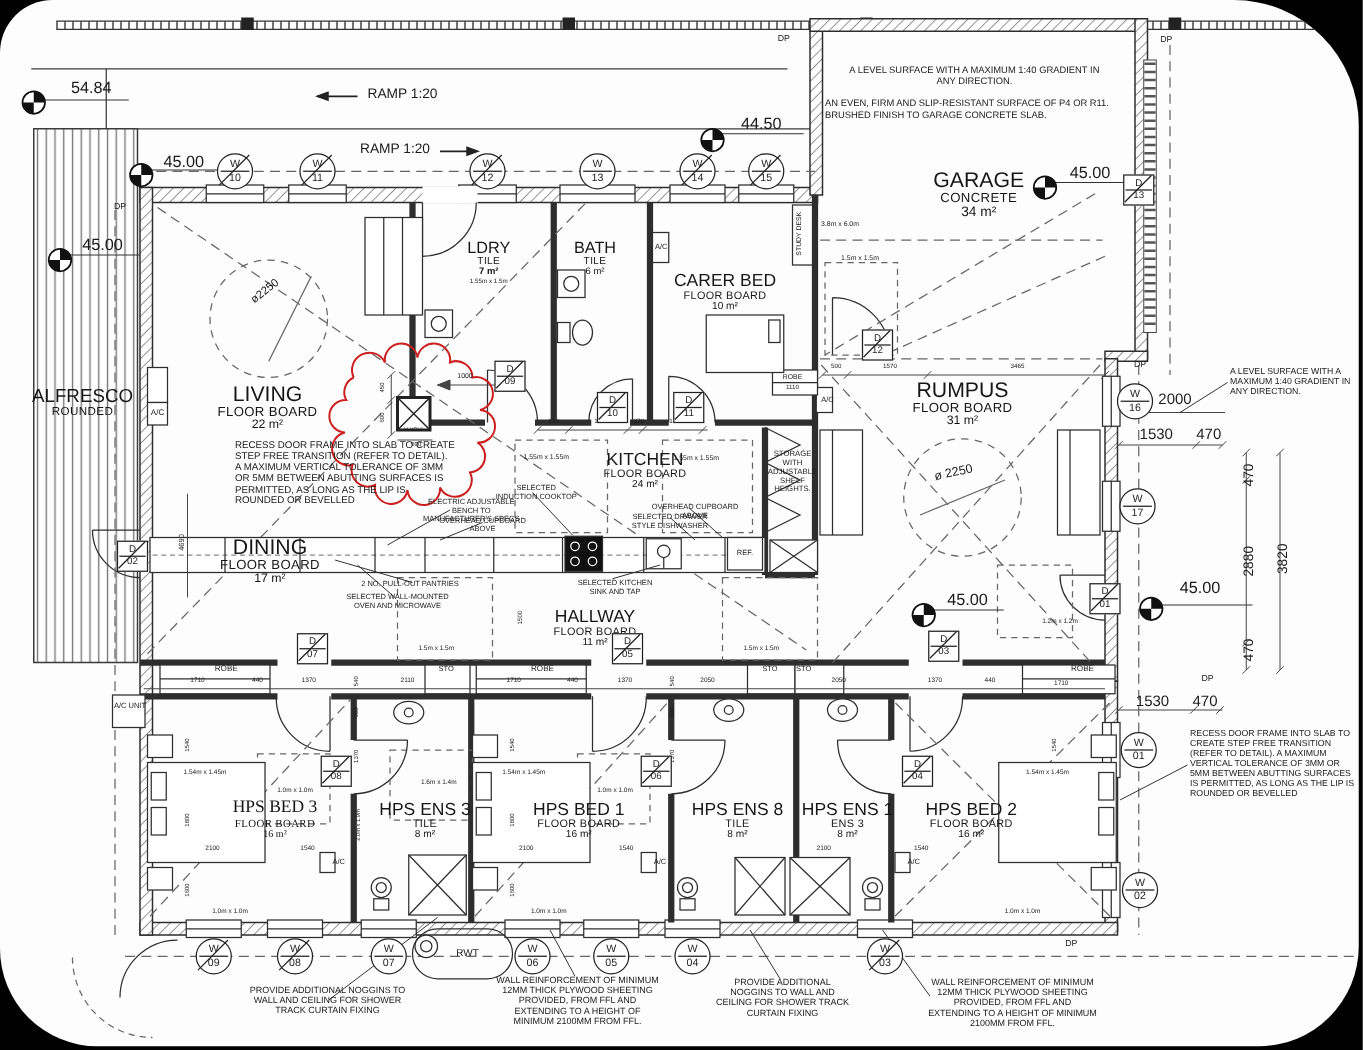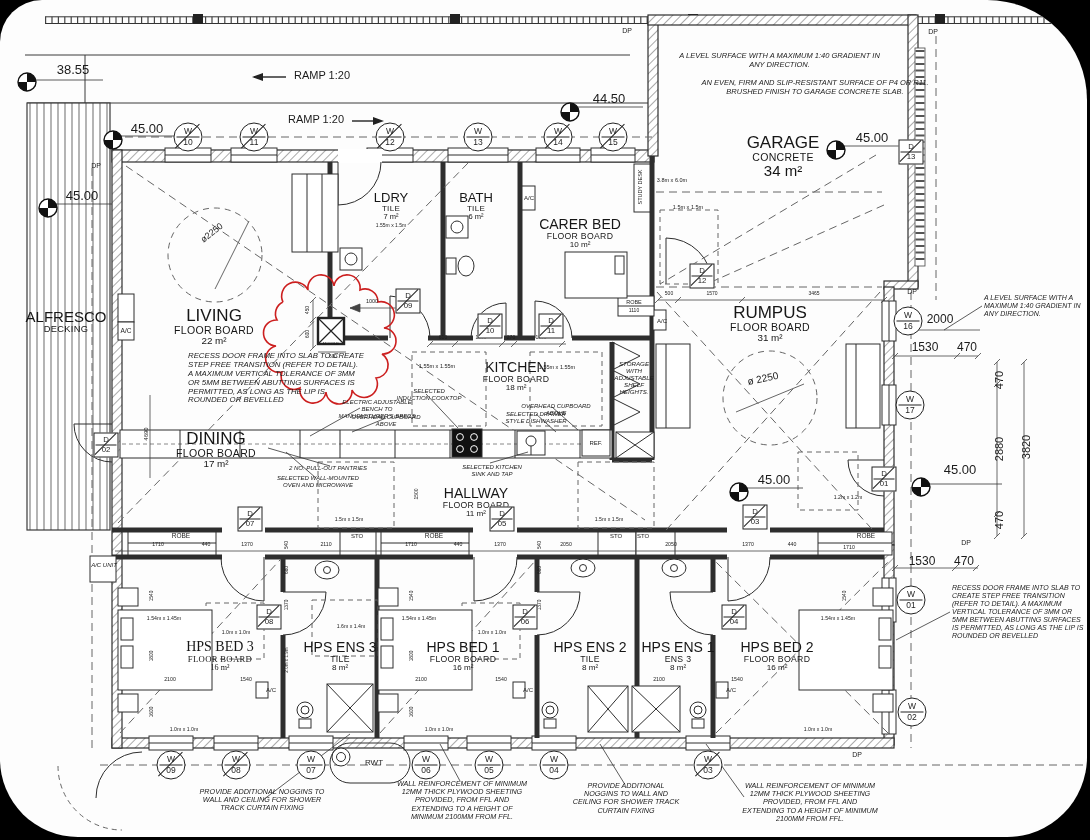--- a/index.html
+++ b/index.html
@@ -3,21 +3,21 @@
 <meta charset="utf-8">
 <style>
   html,body{margin:0;padding:0;background:#000;width:1090px;height:840px;overflow:hidden;}
   .page{position:relative;width:1087px;height:837px;background:#fdfdfd;
         border-radius:42px 100px 80px 78px;overflow:hidden;
         font-family:"Liberation Sans",sans-serif;color:#1e1e1e;}
   svg.plan{position:absolute;left:0;top:0;}
   .layer{position:absolute;left:0;top:0;width:100%;height:100%;pointer-events:none;}
   .lbl{position:absolute;transform:translate(-50%,-50%);white-space:nowrap;
        text-align:center;line-height:1.02;color:#1b1b1b;}
-  .note{position:absolute;line-height:1.14;color:#1b1b1b;font-style:italic;}
+  .note{position:absolute;line-height:1.14;color:#1b1b1b;}
   .room{position:absolute;transform:translate(-50%,-50%);text-align:center;line-height:1.04;color:#161616;}
   .room .r-sub{letter-spacing:.3px;}
   .wtag{position:absolute;width:27px;height:27px;border:1.3px solid #222;border-radius:50%;
         background:#fff;transform:translate(-50%,-50%);display:flex;flex-direction:column;
         align-items:center;justify-content:center;font-size:8.5px;line-height:1.15;}
   .wtag .tp{width:82%;text-align:center;border-bottom:1px solid #222;}
   .wtag .bt{text-align:center;}
   .wtag.strike::after{content:"";position:absolute;left:-4px;top:12px;width:34px;height:1.3px;
         background:#222;transform:rotate(-45deg);}
   .dtag{position:absolute;width:23px;height:23px;border:1.2px solid #222;background:#fff;
@@ -412,100 +412,100 @@
     <use href="#bm" x="559" y="101" width="22" height="22"></use>
     <use href="#bm" x="825" y="139" width="22" height="22"></use>
     <use href="#bm" x="728" y="481" width="22" height="22"></use>
     <use href="#bm" x="910" y="476" width="22" height="22"></use>
   </g>
 </svg>
 
 <div class="layer" id="rooms-layer">
       <div class="room" style="left: 66px; top: 322px;">
         <div class="r-name" style="font-size: 15px;">ALFRESCO</div>
-        <div class="r-sub" style="font-size: 9.3px;">DECKING</div>
+        <div class="r-sub" style="font-size: 9.3px;">ROUNDED</div>
       </div>
       <div class="room" style="left: 214px; top: 326px;">
         <div class="r-name" style="font-size: 17px;">LIVING</div>
         <div class="r-sub" style="font-size: 10.54px;">FLOOR BOARD</div>
         <div class="r-area" style="font-size: 9.86px;">22 m²</div>
       </div>
       <div class="room" style="left: 216px; top: 449px;">
         <div class="r-name" style="font-size: 17px;">DINING</div>
         <div class="r-sub" style="font-size: 10.54px;">FLOOR BOARD</div>
         <div class="r-area" style="font-size: 9.86px;">17 m²</div>
       </div>
       <div class="room" style="left: 391px; top: 206px;">
         <div class="r-name" style="font-size: 13px;">LDRY</div>
         <div class="r-sub" style="font-size: 8.06px;">TILE</div>
-        <div class="r-area" style="font-size: 7.54px;">7 m²</div>
+        <div class="r-area" style="font-size: 7.54px; font-weight: bold;">7 m²</div>
       </div>
       <div class="room" style="left: 476px; top: 206px;">
         <div class="r-name" style="font-size: 13px;">BATH</div>
         <div class="r-sub" style="font-size: 8.06px;">TILE</div>
         <div class="r-area" style="font-size: 7.54px;">6 m²</div>
       </div>
       <div class="room" style="left: 580px; top: 233px;">
         <div class="r-name" style="font-size: 14px;">CARER BED</div>
         <div class="r-sub" style="font-size: 8.68px;">FLOOR BOARD</div>
         <div class="r-area" style="font-size: 8.12px;">10 m²</div>
       </div>
       <div class="room" style="left: 516px; top: 376px;">
         <div class="r-name" style="font-size: 14px;">KITCHEN</div>
         <div class="r-sub" style="font-size: 8.68px;">FLOOR BOARD</div>
-        <div class="r-area" style="font-size: 8.12px;">18 m²</div>
+        <div class="r-area" style="font-size: 8.12px;">24 m²</div>
       </div>
       <div class="room" style="left: 476px; top: 502px;">
         <div class="r-name" style="font-size: 14px;">HALLWAY</div>
         <div class="r-sub" style="font-size: 8.68px;">FLOOR BOARD</div>
         <div class="r-area" style="font-size: 8.12px;">11 m²</div>
       </div>
       <div class="room" style="left: 770px; top: 323px;">
         <div class="r-name" style="font-size: 17px;">RUMPUS</div>
         <div class="r-sub" style="font-size: 10.54px;">FLOOR BOARD</div>
         <div class="r-area" style="font-size: 9.86px;">31 m²</div>
       </div>
       <div class="room" style="left: 783px; top: 156px;">
         <div class="r-name" style="font-size: 17px;">GARAGE</div>
         <div class="r-sub" style="font-size: 10.54px;">CONCRETE</div>
-        <div class="r-area" style="font-size: 15px;">34 m²</div>
+        <div class="r-area" style="font-size: 11px;">34 m²</div>
       </div>
       <div class="room" style="left: 220px; top: 656px; font-family: Liberation Serif, serif;">
         <div class="r-name" style="font-size: 14px;">HPS BED 3</div>
         <div class="r-sub" style="font-size: 8.68px;">FLOOR BOARD</div>
         <div class="r-area" style="font-size: 8.12px;">16 m²</div>
       </div>
       <div class="room" style="left: 340px; top: 656px;">
         <div class="r-name" style="font-size: 14px;">HPS ENS 3</div>
         <div class="r-sub" style="font-size: 8.68px;">TILE</div>
         <div class="r-area" style="font-size: 8.12px;">8 m²</div>
       </div>
       <div class="room" style="left: 463px; top: 656px;">
         <div class="r-name" style="font-size: 14px;">HPS BED 1</div>
         <div class="r-sub" style="font-size: 8.68px;">FLOOR BOARD</div>
         <div class="r-area" style="font-size: 8.12px;">16 m²</div>
       </div>
       <div class="room" style="left: 590px; top: 656px;">
-        <div class="r-name" style="font-size: 14px;">HPS ENS 2</div>
+        <div class="r-name" style="font-size: 14px;">HPS ENS 8</div>
         <div class="r-sub" style="font-size: 8.68px;">TILE</div>
         <div class="r-area" style="font-size: 8.12px;">8 m²</div>
       </div>
       <div class="room" style="left: 678px; top: 656px;">
         <div class="r-name" style="font-size: 14px;">HPS ENS 1</div>
         <div class="r-sub" style="font-size: 8.68px;">ENS 3</div>
         <div class="r-area" style="font-size: 8.12px;">8 m²</div>
       </div>
       <div class="room" style="left: 777px; top: 656px;">
         <div class="r-name" style="font-size: 14px;">HPS BED 2</div>
         <div class="r-sub" style="font-size: 8.68px;">FLOOR BOARD</div>
         <div class="r-area" style="font-size: 8.12px;">16 m²</div>
       </div>
     </div>
 <div class="layer" id="labels-layer">
-      <div class="lbl" style="left: 73px; top: 70px; font-size: 13px;">38.55</div>
+      <div class="lbl" style="left: 73px; top: 70px; font-size: 13px;">54.84</div>
       <div class="lbl" style="left: 147px; top: 129px; font-size: 13px;">45.00</div>
       <div class="lbl" style="left: 82px; top: 196px; font-size: 13px;">45.00</div>
       <div class="lbl" style="left: 609px; top: 99px; font-size: 13px;">44.50</div>
       <div class="lbl" style="left: 872px; top: 138px; font-size: 13px;">45.00</div>
       <div class="lbl" style="left: 774px; top: 480px; font-size: 13px;">45.00</div>
       <div class="lbl" style="left: 960px; top: 470px; font-size: 13px;">45.00</div>
       <div class="lbl" style="left: 322px; top: 76px; font-size: 11px;">RAMP 1:20</div>
       <div class="lbl" style="left: 316px; top: 120px; font-size: 11px;">RAMP 1:20</div>
       <div class="lbl" style="left: 126px; top: 331px; font-size: 6.5px;">A/C</div>
       <div class="lbl" style="left: 529px; top: 198px; font-size: 6px;">A/C</div>
@@ -600,21 +600,21 @@
       <div class="lbl" style="left: 152px; top: 596px; font-size: 4.8px; transform: translate(-50%, -50%) rotate(-90deg);">1540</div>
       <div class="lbl" style="left: 152px; top: 656px; font-size: 4.8px; transform: translate(-50%, -50%) rotate(-90deg);">1800</div>
       <div class="lbl" style="left: 152px; top: 712px; font-size: 4.8px; transform: translate(-50%, -50%) rotate(-90deg);">1600</div>
       <div class="lbl" style="left: 412px; top: 596px; font-size: 4.8px; transform: translate(-50%, -50%) rotate(-90deg);">1540</div>
       <div class="lbl" style="left: 412px; top: 656px; font-size: 4.8px; transform: translate(-50%, -50%) rotate(-90deg);">1800</div>
       <div class="lbl" style="left: 412px; top: 712px; font-size: 4.8px; transform: translate(-50%, -50%) rotate(-90deg);">1600</div>
       <div class="lbl" style="left: 845px; top: 596px; font-size: 4.8px; transform: translate(-50%, -50%) rotate(-90deg);">1540</div>
     </div>
 <div class="layer" id="notes-layer">
       <div class="note" style="left: 672px; top: 52px; width: 215px; font-size: 7.5px; text-align: center;">A LEVEL SURFACE WITH A MAXIMUM 1:40 GRADIENT IN ANY DIRECTION.</div>
-      <div class="note" style="left: 660px; top: 79px; width: 238px; font-size: 7.5px; text-align: center; margin-left: 36px;">AN EVEN, FIRM AND SLIP-RESISTANT SURFACE OF P4 OR R11. BRUSHED FINISH TO GARAGE CONCRETE SLAB.</div>
+      <div class="note" style="left: 660px; top: 79px; width: 238px; font-size: 7.5px; text-align: left;">AN EVEN, FIRM AND SLIP-RESISTANT SURFACE OF P4 OR R11. BRUSHED FINISH TO GARAGE CONCRETE SLAB.</div>
       <div class="note" style="left: 188px; top: 352px; width: 176px; font-size: 7.8px; text-align: left;">RECESS DOOR FRAME INTO SLAB TO CREATE STEP FREE TRANSITION (REFER TO DETAIL). A MAXIMUM VERTICAL TOLERANCE OF 3MM OR 5MM BETWEEN ABUTTING SURFACES IS PERMITTED, AS LONG AS THE LIP IS ROUNDED OR BEVELLED</div>
       <div class="note" style="left: 984px; top: 294px; width: 104px; font-size: 7px; text-align: left;">A LEVEL SURFACE WITH A MAXIMUM 1:40 GRADIENT IN ANY DIRECTION.</div>
       <div class="note" style="left: 952px; top: 584px; width: 134px; font-size: 7px; text-align: left;">RECESS DOOR FRAME INTO SLAB TO CREATE STEP FREE TRANSITION (REFER TO DETAIL). A MAXIMUM VERTICAL TOLERANCE OF 3MM OR 5MM BETWEEN ABUTTING SURFACES IS PERMITTED, AS LONG AS THE LIP IS ROUNDED OR BEVELLED</div>
       <div class="note" style="left: 196px; top: 788px; width: 132px; font-size: 7.2px; text-align: center;">PROVIDE ADDITIONAL NOGGINS TO WALL AND CEILING FOR SHOWER TRACK CURTAIN FIXING</div>
       <div class="note" style="left: 396px; top: 780px; width: 132px; font-size: 7.2px; text-align: center;">WALL REINFORCEMENT OF MINIMUM 12MM THICK PLYWOOD SHEETING PROVIDED, FROM FFL AND EXTENDING TO A HEIGHT OF MINIMUM 2100MM FROM FFL.</div>
       <div class="note" style="left: 570px; top: 782px; width: 112px; font-size: 7.2px; text-align: center;">PROVIDE ADDITIONAL NOGGINS TO WALL AND CEILING FOR SHOWER TRACK CURTAIN FIXING</div>
       <div class="note" style="left: 742px; top: 782px; width: 136px; font-size: 7.2px; text-align: center;">WALL REINFORCEMENT OF MINIMUM 12MM THICK PLYWOOD SHEETING PROVIDED, FROM FFL AND EXTENDING TO A HEIGHT OF MINIMUM 2100MM FROM FFL.</div>
       <div class="note" style="left: 612px; top: 360px; width: 44px; font-size: 6.2px; text-align: center;">STORAGE WITH ADJUSTABLE SHELF HEIGHTS.</div>
       <div class="note" style="left: 334px; top: 399px; width: 86px; font-size: 6px; text-align: center;">ELECTRIC ADJUSTABLE BENCH TO MANUFACTURER'S SPECS</div>
       <div class="note" style="left: 396px; top: 388px; width: 66px; font-size: 6px; text-align: center;">SELECTED INDUCTION COOKTOP</div>

